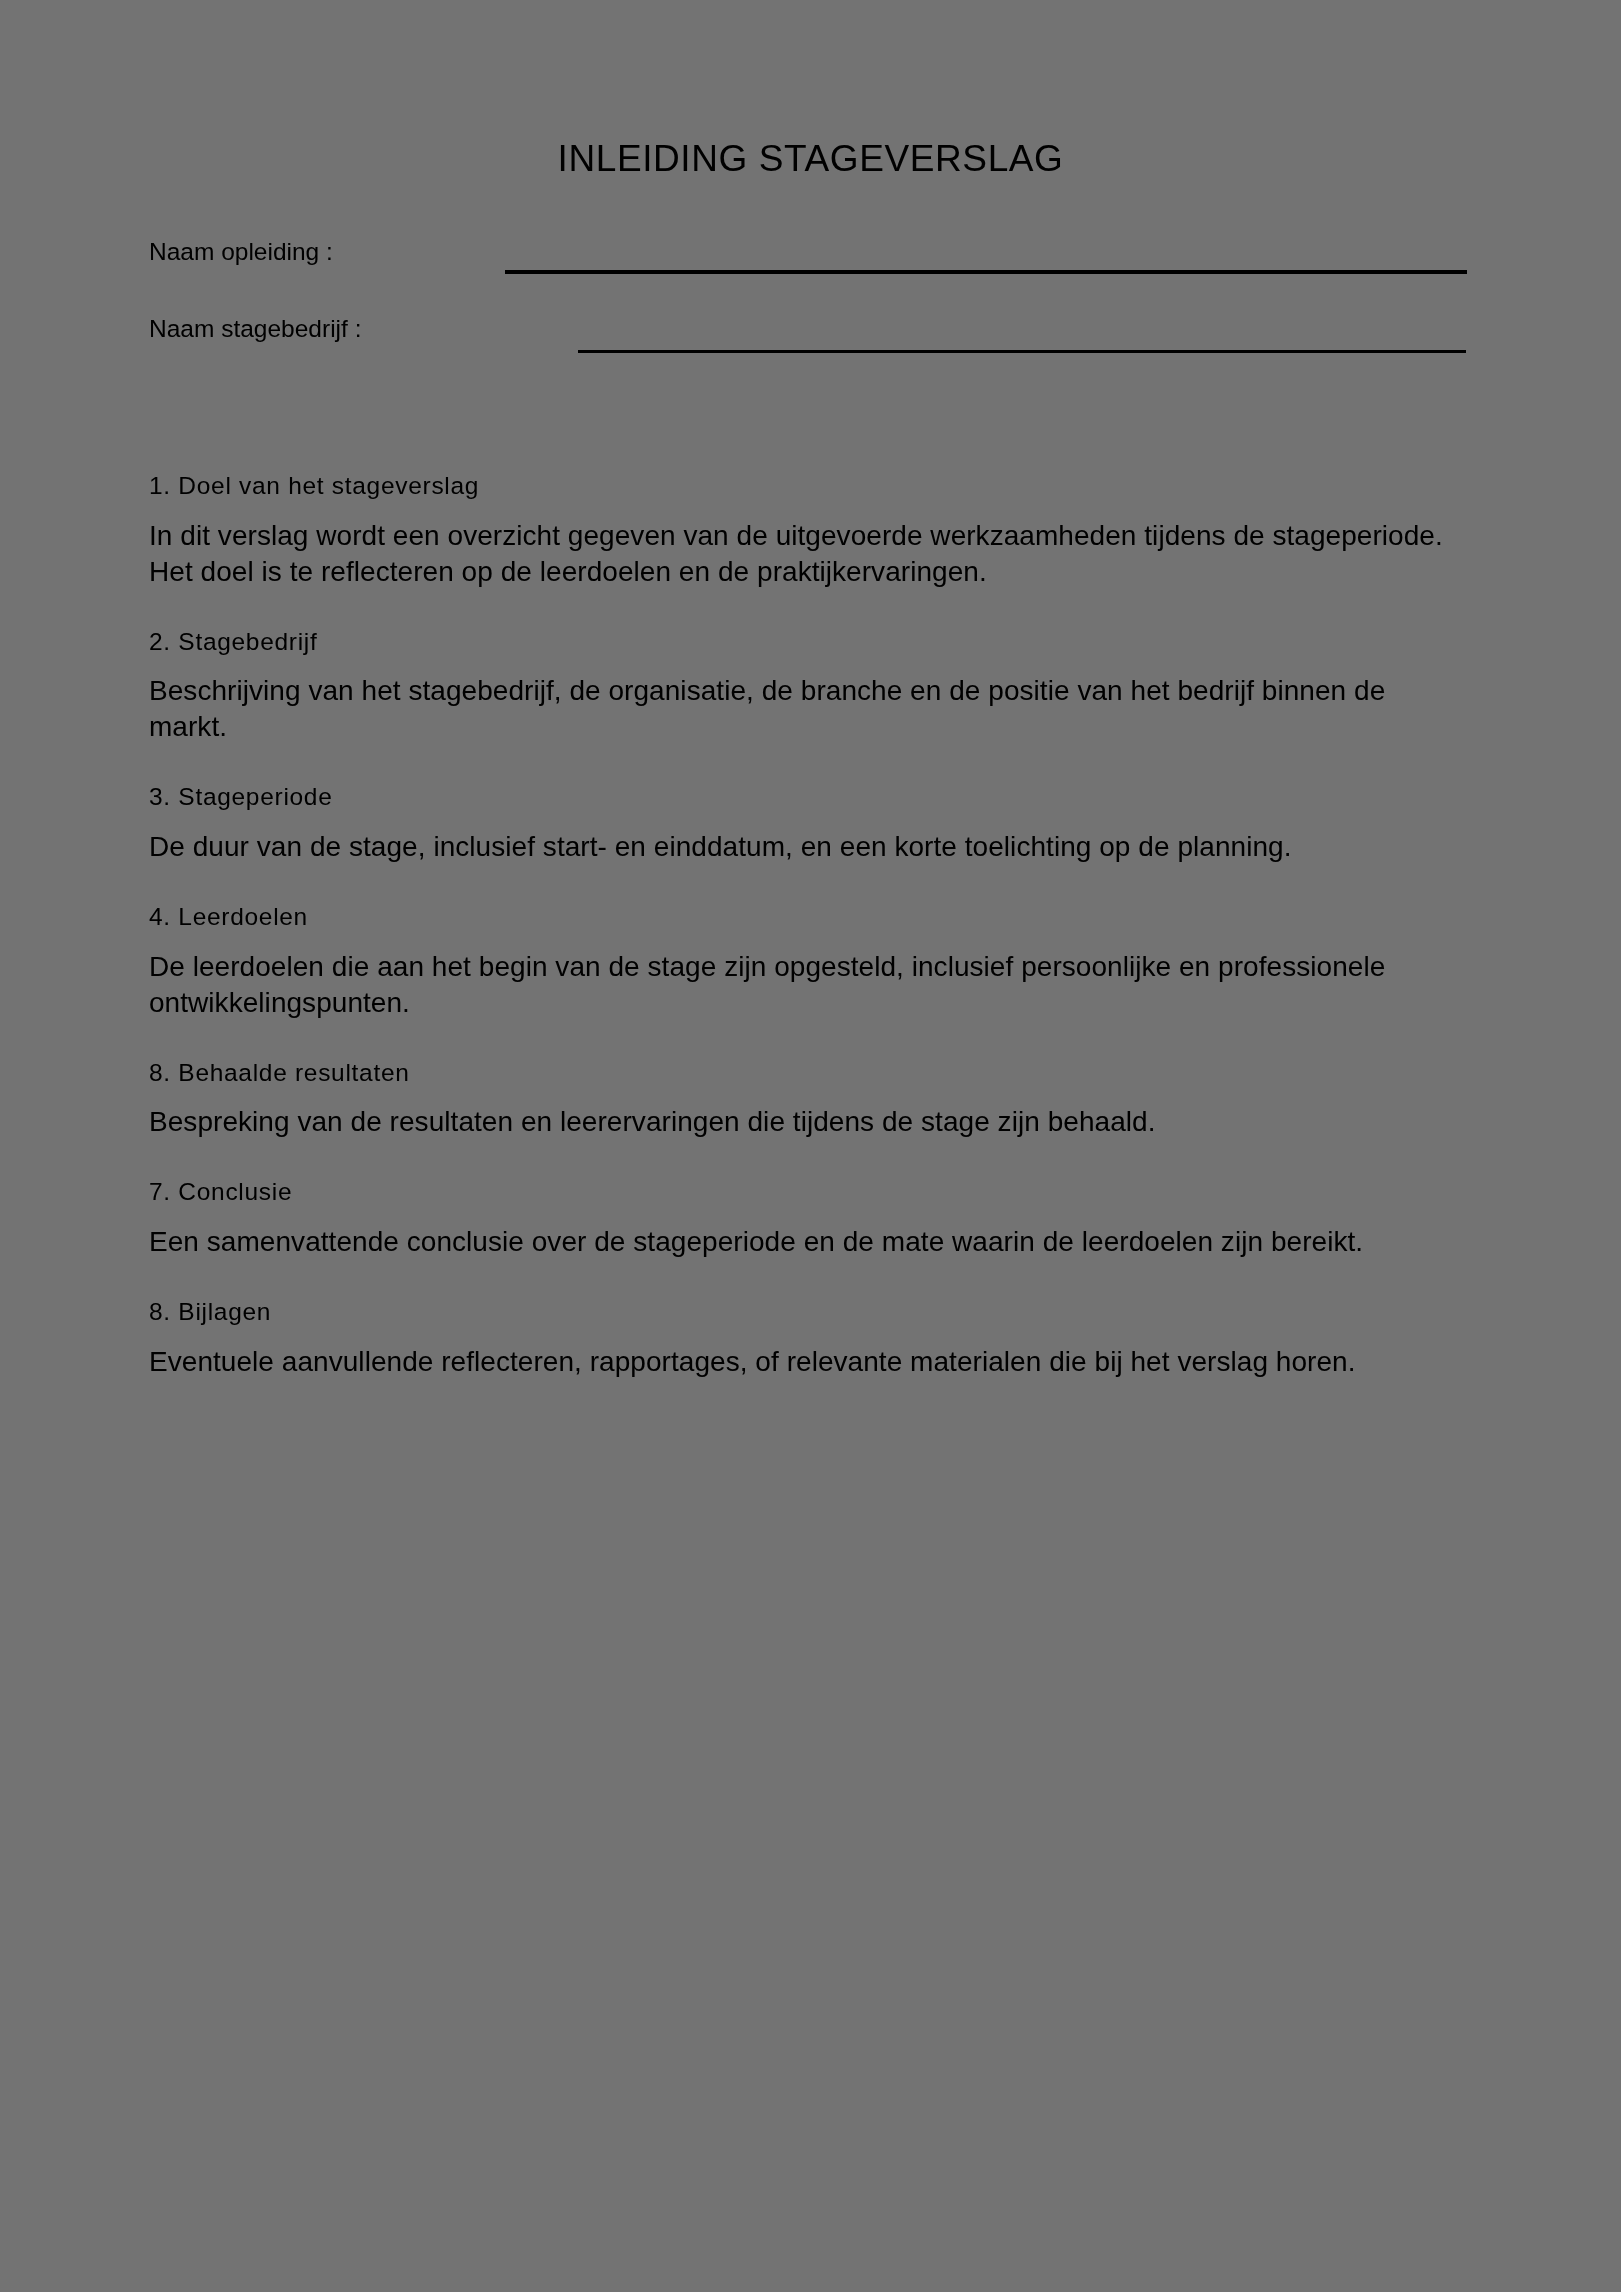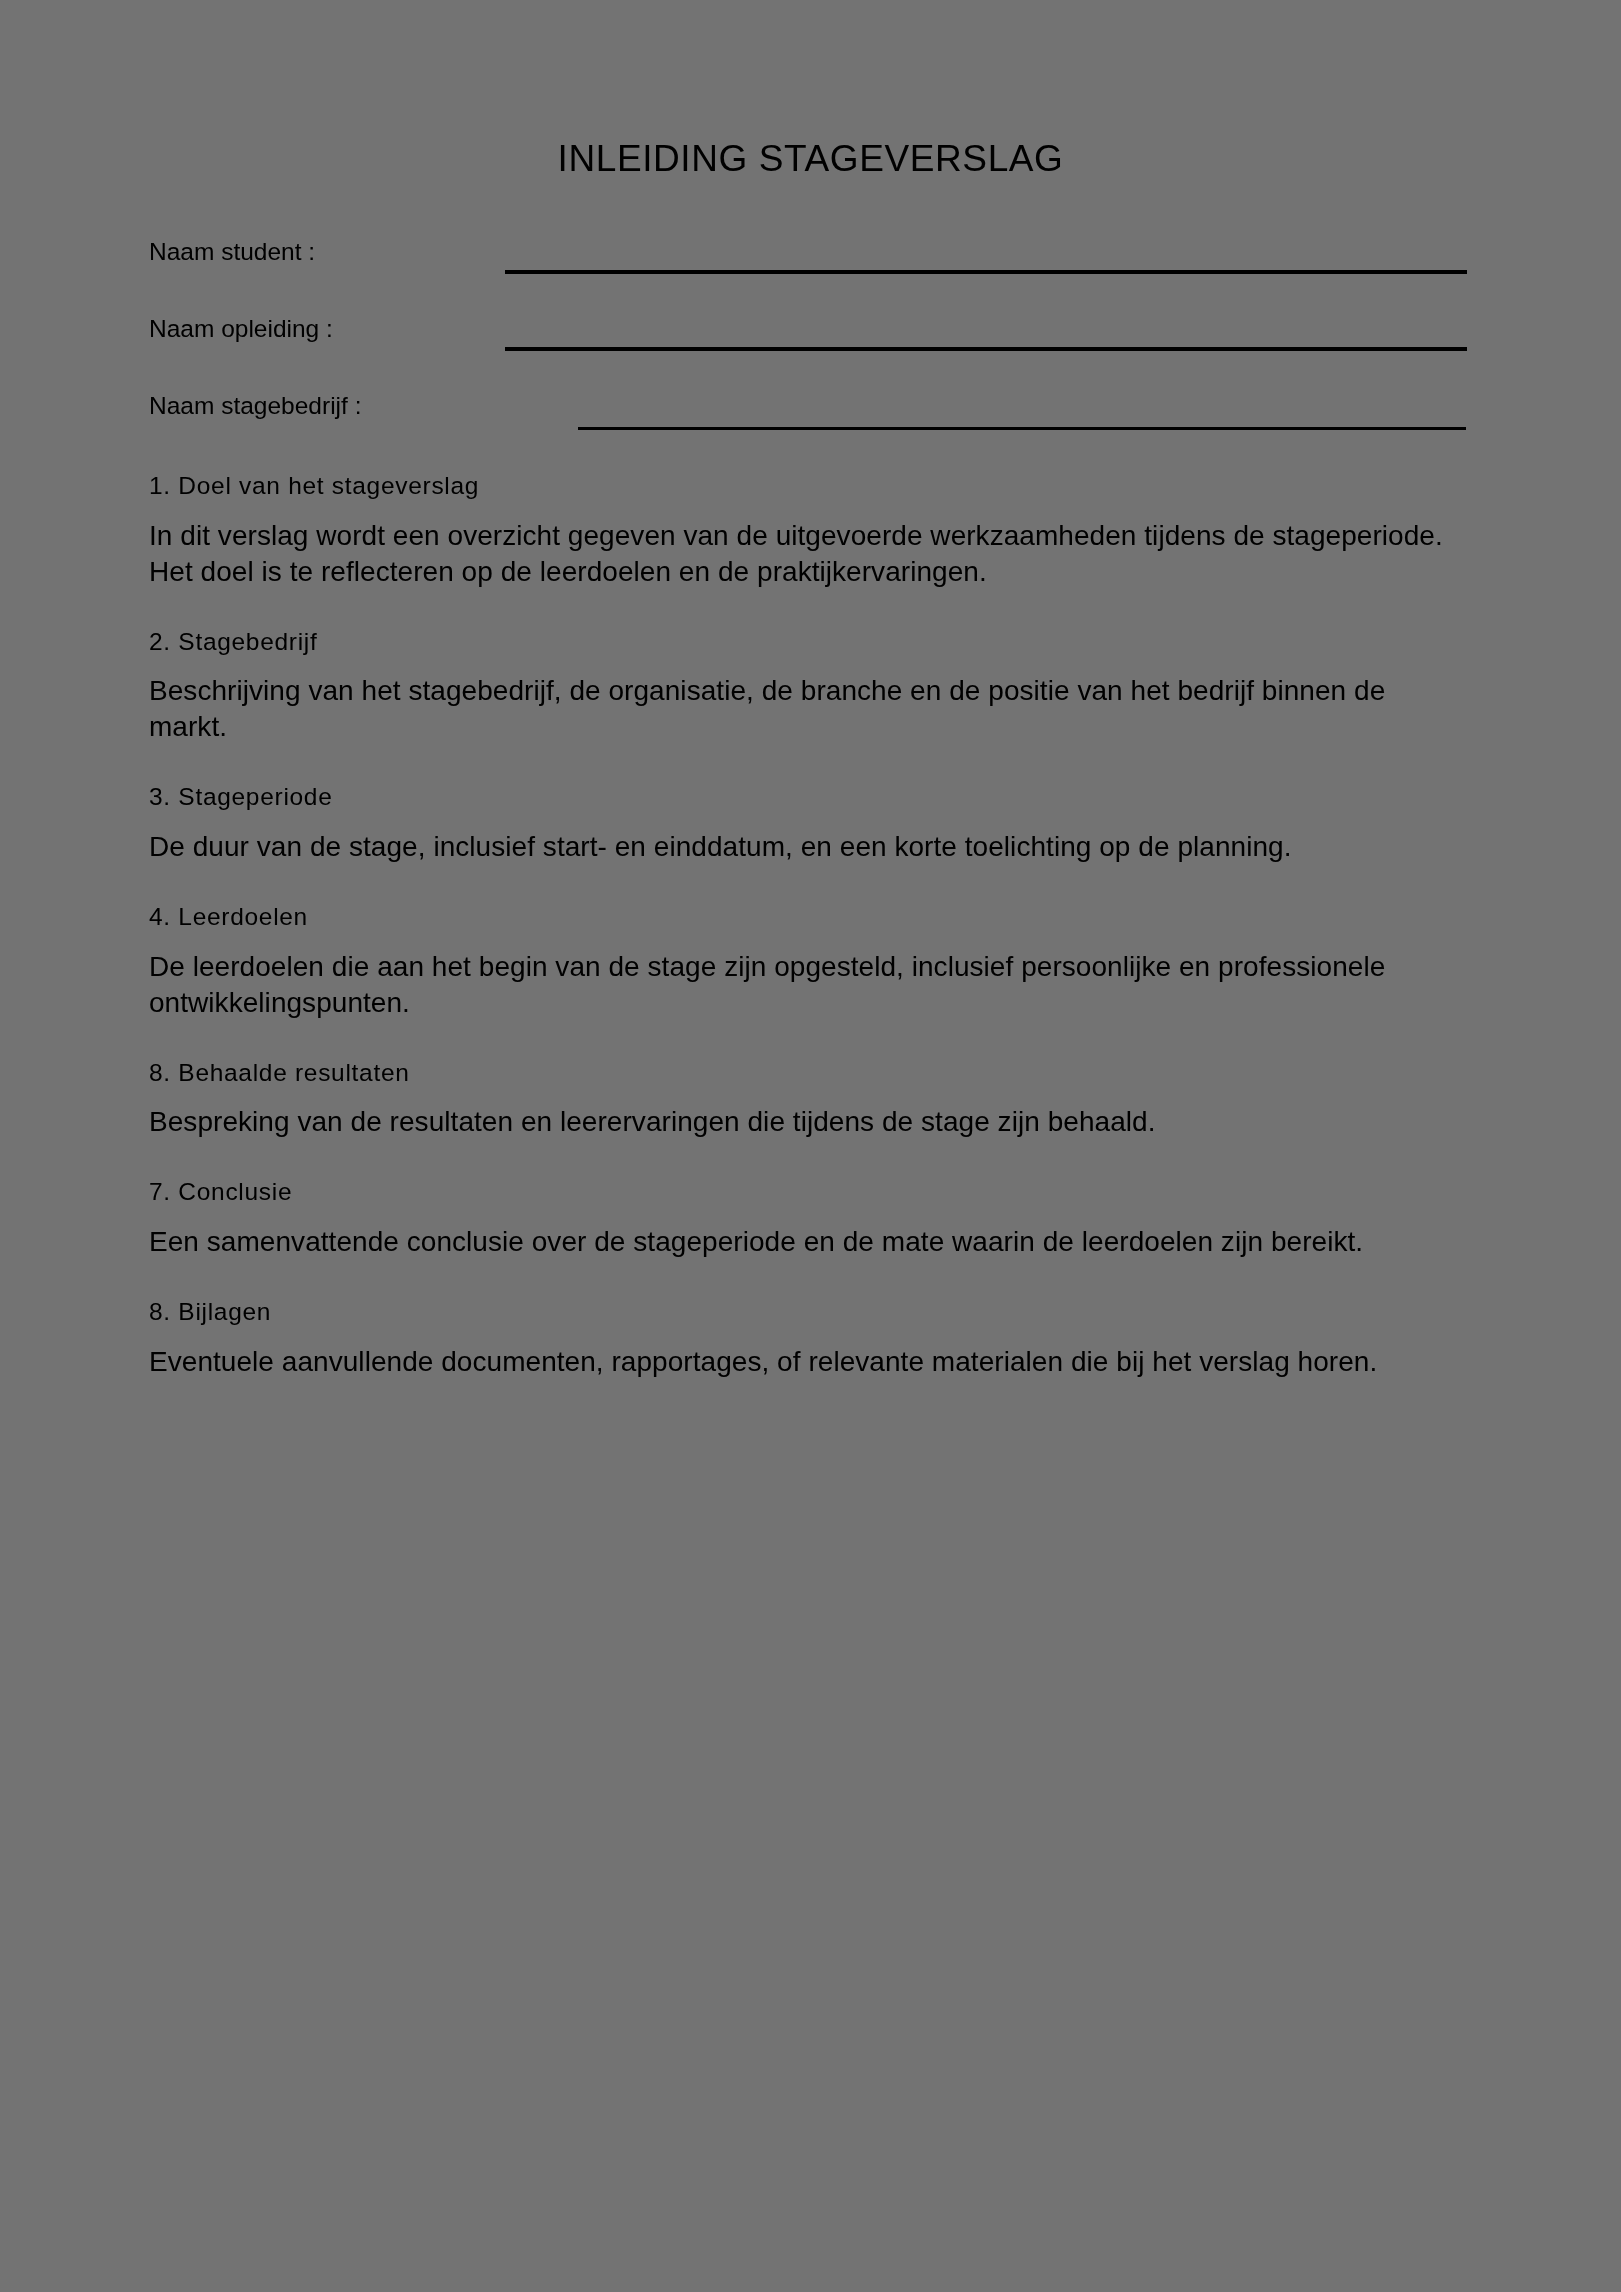--- a/index.html
+++ b/index.html
@@ -91,24 +91,20 @@
 </style>
 </head>
 <body>
 
 <div class="page">
 
   <h1 class="doc-title">INLEIDING STAGEVERSLAG</h1>
 
   <div class="form-block">
 
-    <div class="form-row">
-      <span class="form-label">Naam student :</span>
-      <span class="form-rule r1"></span>
-    </div>
 
     <div class="form-row">
       <span class="form-label">Naam opleiding :</span>
       <span class="form-rule r2"></span>
     </div>
 
     <div class="form-row">
       <span class="form-label">Naam stagebedrijf :</span>
       <span class="form-rule r3"></span>
     </div>
@@ -143,19 +139,19 @@
       <p class="section-body">Bespreking van de resultaten en leerervaringen die tijdens de stage zijn behaald.</p>
     </div>
 
     <div class="section">
       <h2 class="section-heading">7. Conclusie</h2>
       <p class="section-body">Een samenvattende conclusie over de stageperiode en de mate waarin de leerdoelen zijn bereikt.</p>
     </div>
 
     <div class="section">
       <h2 class="section-heading">8. Bijlagen</h2>
-      <p class="section-body">Eventuele aanvullende documenten, rapportages, of relevante materialen die bij het verslag horen.</p>
+      <p class="section-body">Eventuele aanvullende reflecteren, rapportages, of relevante materialen die bij het verslag horen.</p>
     </div>
 
   </div>
 
 </div>
 
 
 </body></html>

